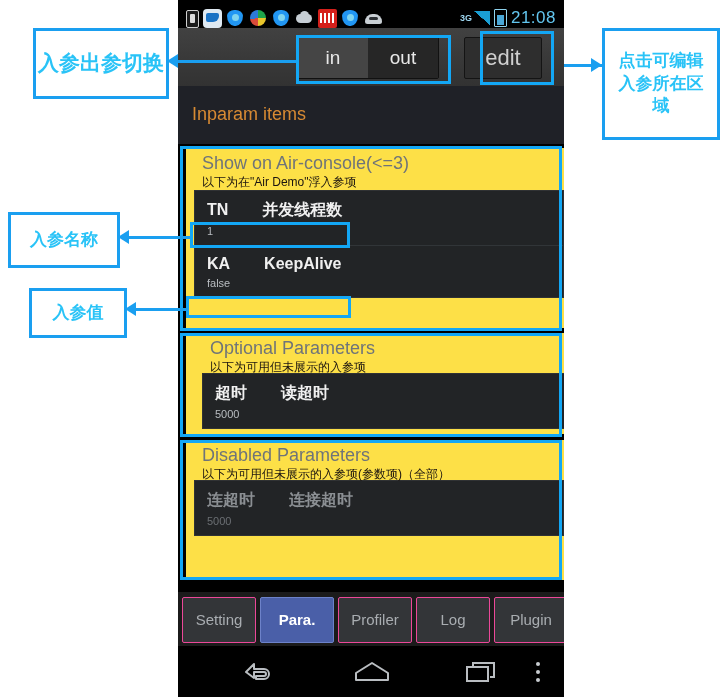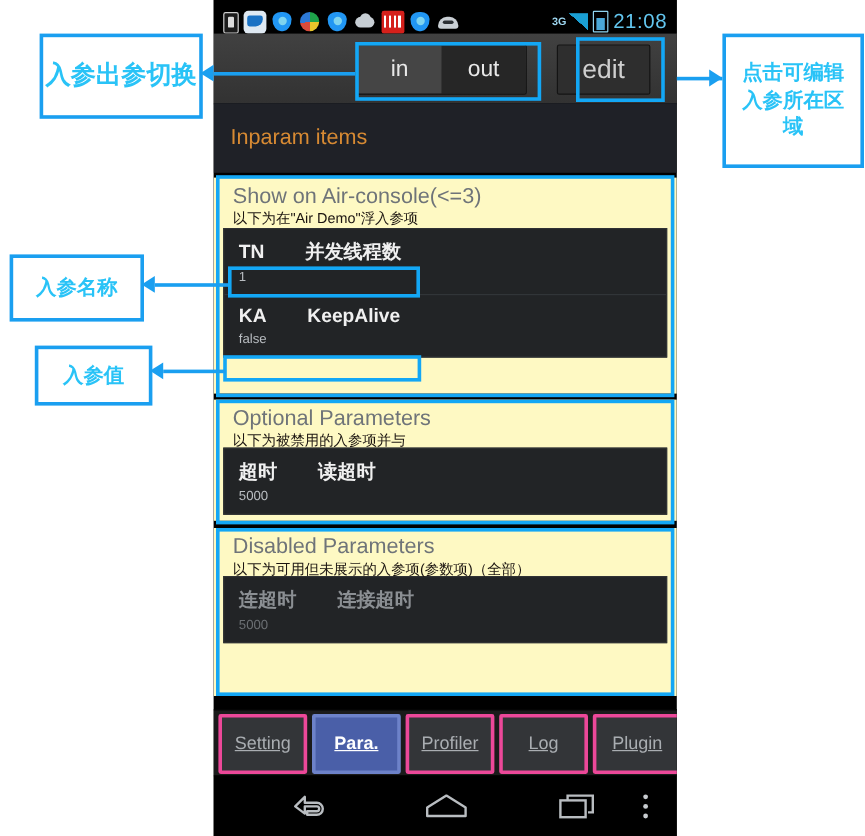--- a/index.html
+++ b/index.html
@@ -72,21 +72,21 @@
 
   
   #pagetitle{
     position:absolute;left:0;top:86px;width:386px;height:58px;background:#1f2127;
   }
   #pagetitle span{
     position:absolute;left:14px;top:18px;color:#d78a33;font-size:18px;
   }
 
   
-  .section{position:absolute;left:0;width:386px;background:#fef9c3;}
+  .section{position:absolute;left:8px;width:386px;background:#fde047;}
   .sec-head{position:relative;height:34px;}
   .sec-head .title{
     position:absolute;left:16px;top:5px;color:#6f7479;font-size:18px;
   }
   .sec-head .ghost{
     position:absolute;left:16px;top:26px;color:#1b1410;font-size:12px;white-space:nowrap;
   }
   .sec-body{background:#222426;margin:0 8px 8px 8px;border:1px solid #303234;}
   .prow{padding:9px 12px 8px 12px;border-bottom:1px solid #313538;}
   .prow:last-child{border-bottom:none;}
@@ -97,21 +97,21 @@
   .prow.dis .pkey,.prow.dis .pname{color:#8b8f93;}
   .prow.dis .pval{color:#6b6f73;}
 
   
   #tabbar{
     position:absolute;left:0;top:591px;width:386px;height:55px;
     background:#1b1b1b;display:flex;align-items:center;padding:0 4px;gap:4px;
     border-top:1px solid #000;
   }
   .tab{flex:1;height:44px;display:flex;align-items:center;justify-content:center;
-    background:#333538;border:3px solid #ec4899;border-radius:2px;color:#a9adb1;font-size:15px;text-decoration:underline;}
+    background:#333538;border:1px solid #ec4899;border-radius:2px;color:#a9adb1;font-size:15px;}
   .tab.sel{background:#4a5fa8;color:#fff;font-weight:bold;border-color:#6d82c9;}
 
   
   #navbar{position:absolute;left:0;top:646px;width:386px;height:51px;background:#000;}
   .navicon{position:absolute;top:13px;}
   svg{display:block;}
 
   
   .abox{
     position:absolute;border:3px solid #1a9ff0;background:#fff;
@@ -177,24 +177,24 @@
       <div class="prow">
         <div class="line1">
           <span class="pkey">KA</span>
           <span class="pname">KeepAlive</span>
         </div>
         <div class="pval">false</div>
       </div>
     </div>
   </div>
 
-  <div class="section" style="top:333px;height:101px;">
+  <div class="section" style="top:333px;height:101px;padding-left:8px;">
     <div class="sec-head">
       <div class="title">Optional Parameters</div>
-      <div class="ghost">以下为被禁用的入参项并与</div>
+      <div class="ghost">以下为可用但未展示的入参项</div>
     </div>
     <div class="sec-body" style="margin-top:6px;">
       <div class="prow">
         <div class="line1">
           <span class="pkey">超时</span>
           <span class="pname">读超时</span>
         </div>
         <div class="pval">5000</div>
       </div>
     </div>

